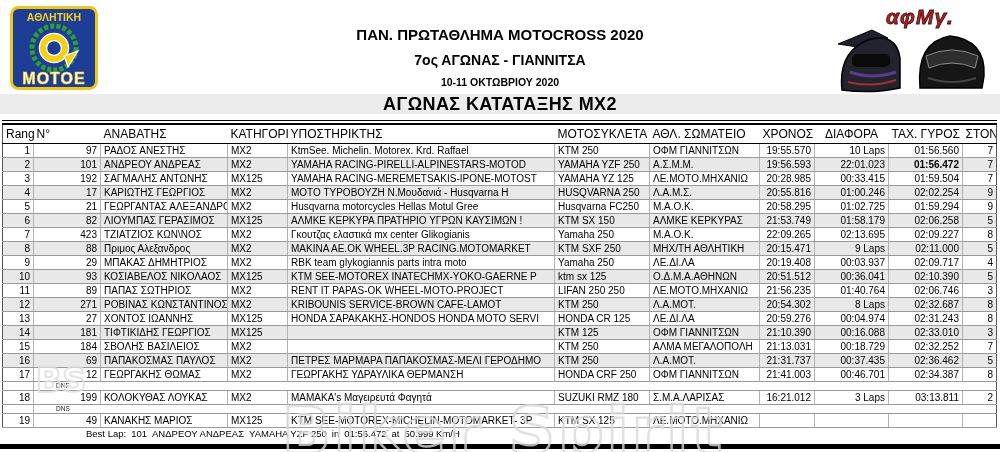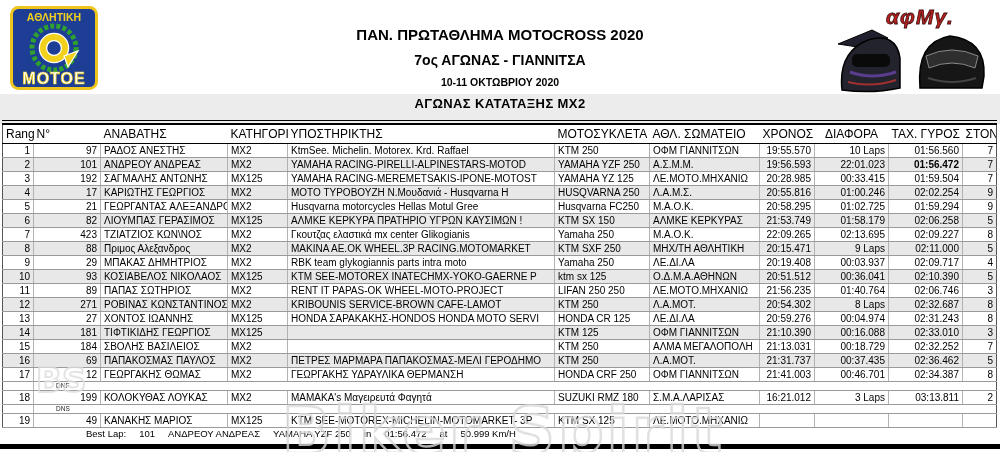--- a/index.html
+++ b/index.html
@@ -7,22 +7,22 @@
           font-family:"Liberation Sans", sans-serif; color:#000; overflow:hidden; }
 
   
   .logo-box { position:absolute; left:10px; top:6px; }
   .titles { position:absolute; left:200px; right:200px; top:26px; text-align:center; }
   .t1 { font-size:15px; font-weight:bold; }
   .t2 { font-size:14px; font-weight:bold; margin-top:9px; }
   .t3 { font-size:10.5px; font-weight:bold; margin-top:8px; }
   .club-art { position:absolute; right:6px; top:2px; }
 
-  .section-bar { position:absolute; left:0; right:0; top:94px; height:30px; background:#ececec;
-                 font-weight:bold; font-size:13px; line-height:20px; text-align:center; letter-spacing:.4px; }
+  .section-bar { position:absolute; left:0; right:0; top:94px; height:20px; background:#ececec;
+                 font-weight:bold; font-size:18px; line-height:20px; text-align:center; letter-spacing:.4px; }
 
   
   .table-wrap { position:absolute; left:2px; right:3px; top:120px;
                 border-top:1px solid #000; padding-top:2px; }
   table.results { width:100%; border-collapse:collapse; table-layout:fixed;
                   border:1px solid #555; border-top:2px solid #000; font-size:10px; }
   .results th { font-weight:normal; font-size:12px; text-align:left; height:18px; padding:0 3px;
                 border-bottom:1px solid #000; white-space:nowrap; overflow:hidden; background:#fff; }
   .results th.center { text-align:center; }
   .results td { height:13px; padding:0 3px; border-right:1px solid #b2b2b2; border-bottom:1px solid #9a9a9a;
@@ -36,21 +36,21 @@
 
   
   .watermark { position:absolute; left:282px; top:350px; z-index:6; pointer-events:none;
                font-family:"DejaVu Sans", sans-serif; font-weight:bold; font-size:64px; letter-spacing:3px;
                color:transparent; -webkit-text-stroke:2.5px #dadada; opacity:.8;margin-top:44px; }
   .watermark-bs { position:absolute; left:36px; top:360px; z-index:6; pointer-events:none;
                font-family:"DejaVu Sans", sans-serif; font-weight:bold; font-size:34px;
                color:transparent; -webkit-text-stroke:2px #dedede; opacity:.8; }
 
   
-  .footer { position:absolute; left:62px; top:428px; font-size:9.5px; display:flex; gap:13px; white-space:nowrap;padding-left:24px; }
+  .footer { position:absolute; left:62px; top:428px; font-size:9.5px; display:flex; gap:5px; white-space:nowrap;padding-left:24px; }
   .footer .w { font-weight:normal; }
   .bottom-bar { position:absolute; left:0; right:0; top:444px; height:5px; background:#000; }
 </style>
 </head>
 <body>
 
 <div class="page">
 
   <div class="logo-box">
     <svg width="88" height="84" viewBox="0 0 88 84">

